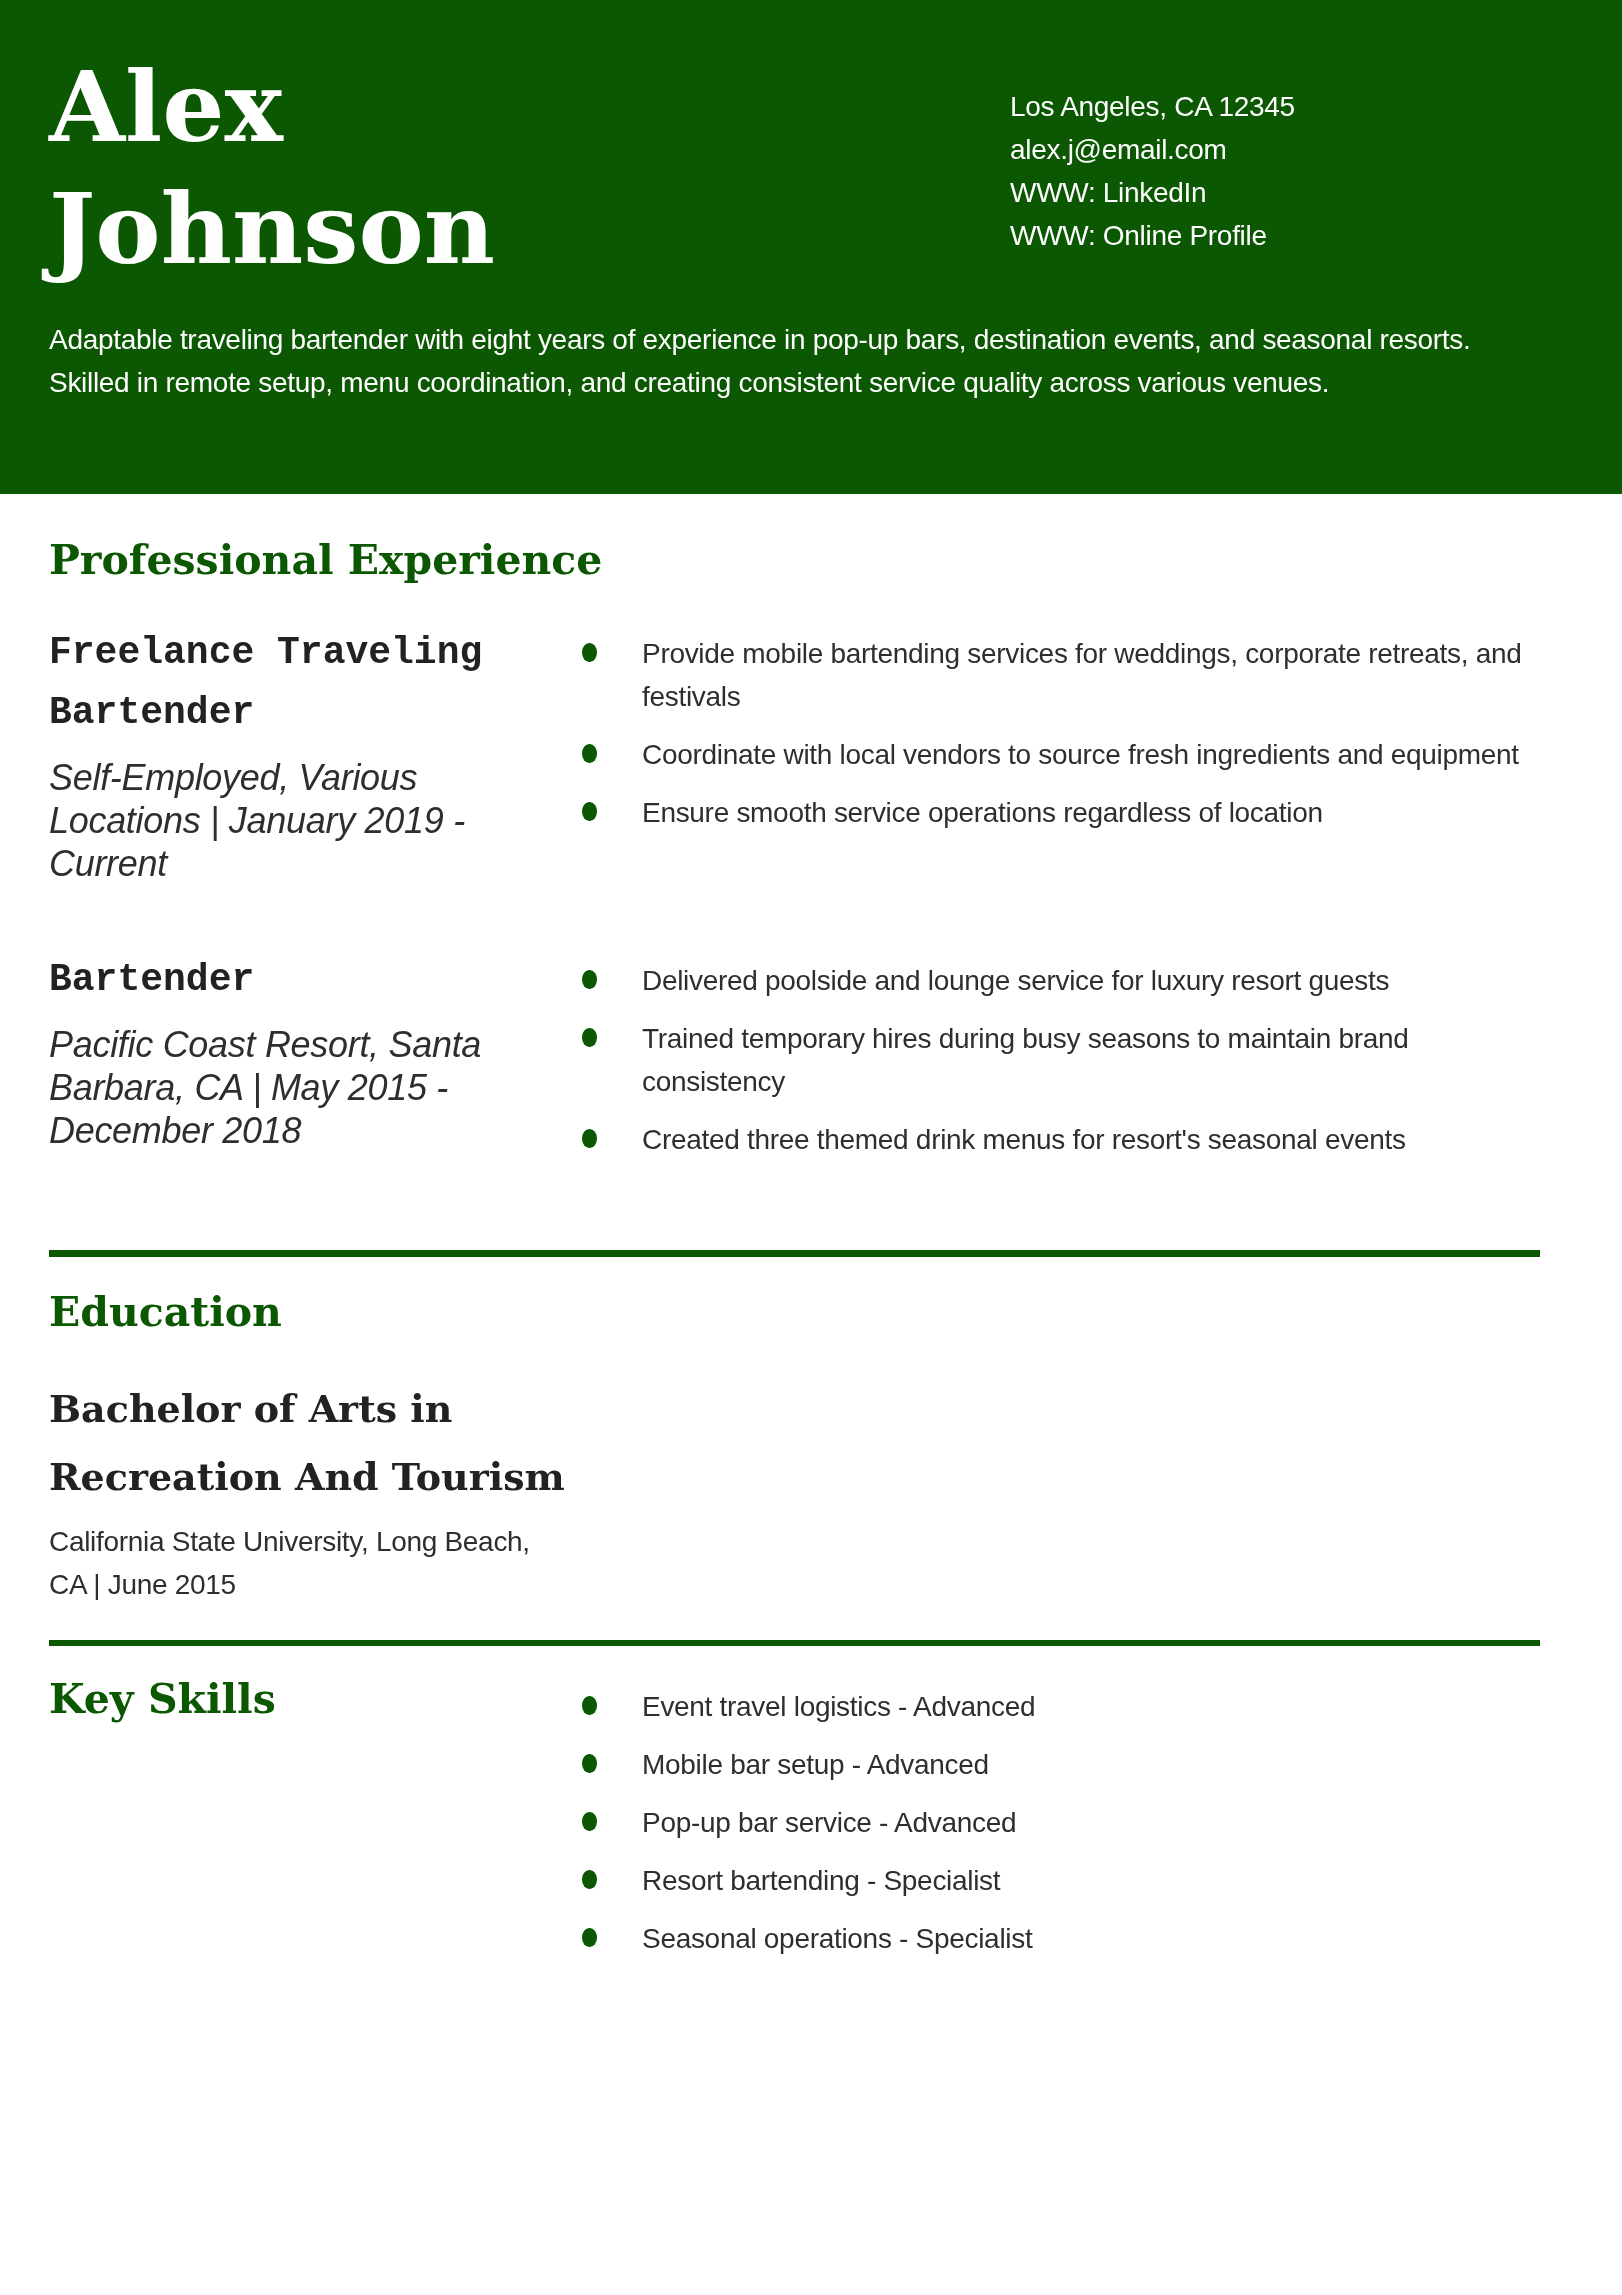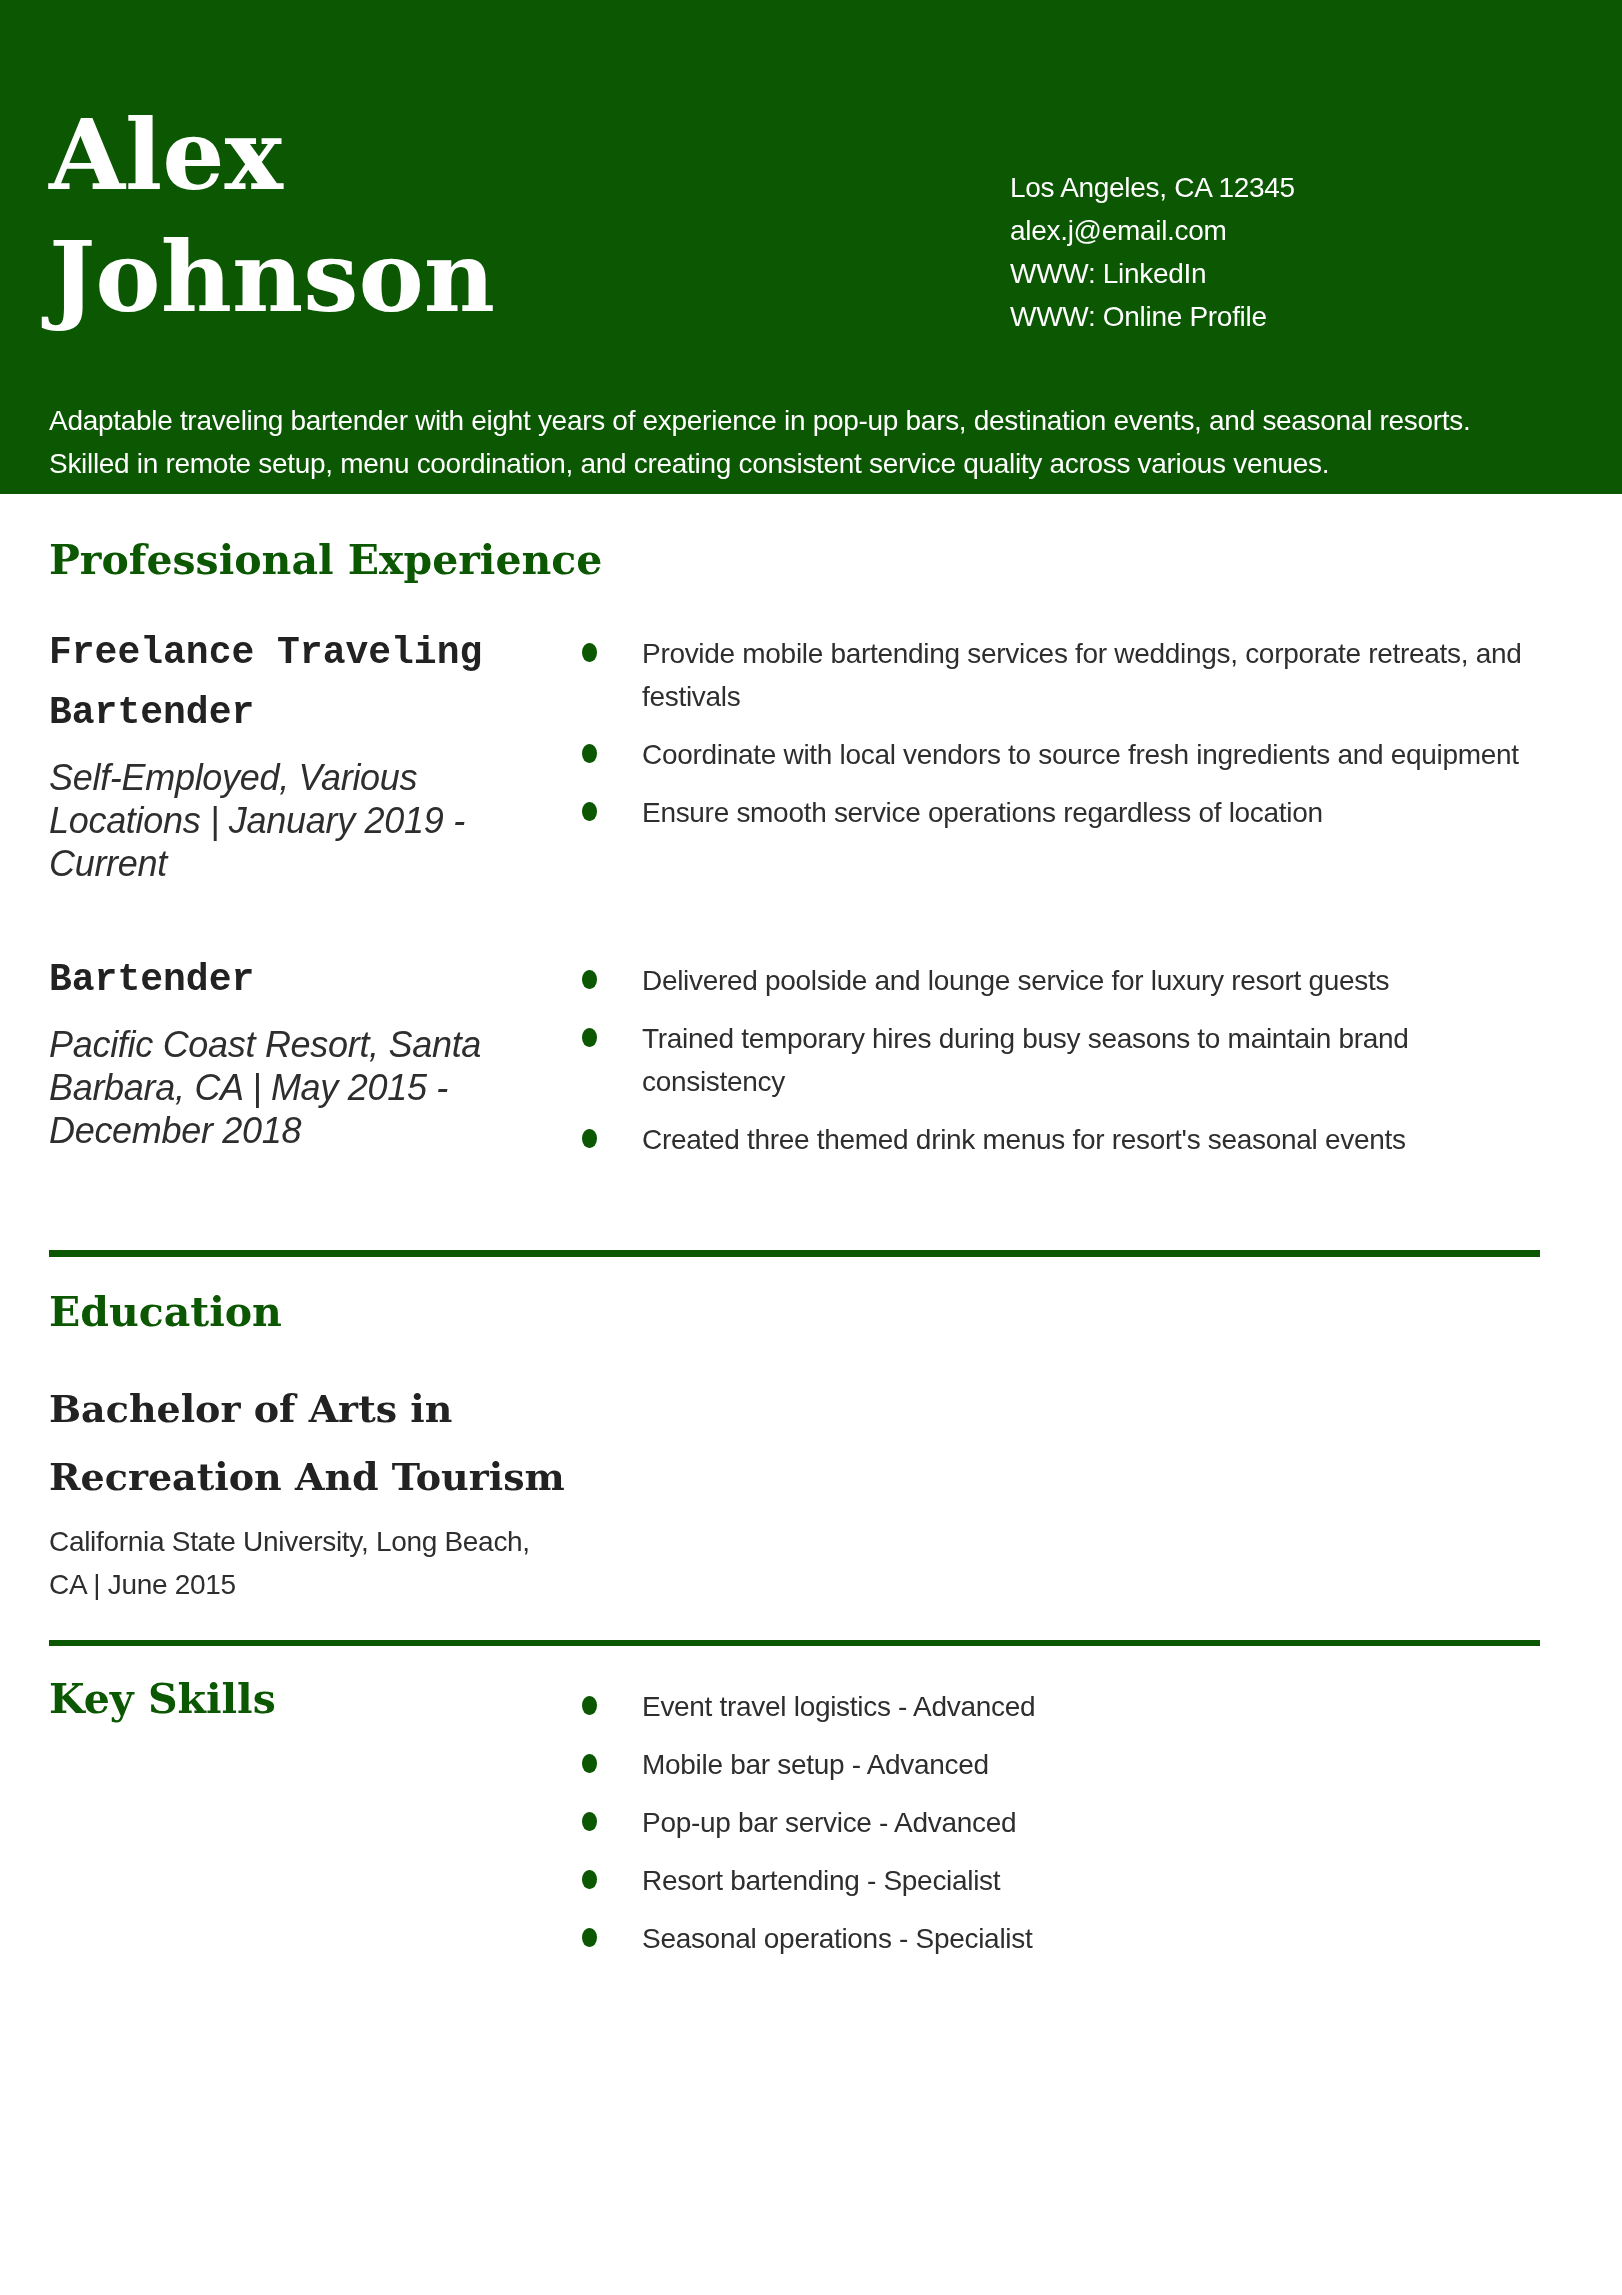--- a/index.html
+++ b/index.html
@@ -25,40 +25,39 @@
     background:var(--green);
     color:#ffffff;
     box-sizing:border-box;
     width:1622px;
     height:494px;
     padding:46px 82px 0 49px;
   }
   .header-top{
     display:flex;
     justify-content:space-between;
-    align-items:flex-end;
-    margin-top:48px;
+    align-items:center;
   }
   .name{
     font-family:"DejaVu Serif","Liberation Serif",serif;
     font-weight:bold;
     font-size:98px;
     line-height:122px;
     width:537px;
     letter-spacing:0;
   }
   .contact{
     width:530px;
     margin-top:5.2px;
     font-size:28px;
     line-height:43px;
     letter-spacing:-0.3px;
   }
   .summary{
-    margin-top:61px;
+    margin-top:28px;
     max-width:1459px;
     font-size:28px;
     line-height:43px;
     letter-spacing:-0.3px;
   }
   
   .main{
     padding:0 82px 0 49px;
   }
   .section-heading{

